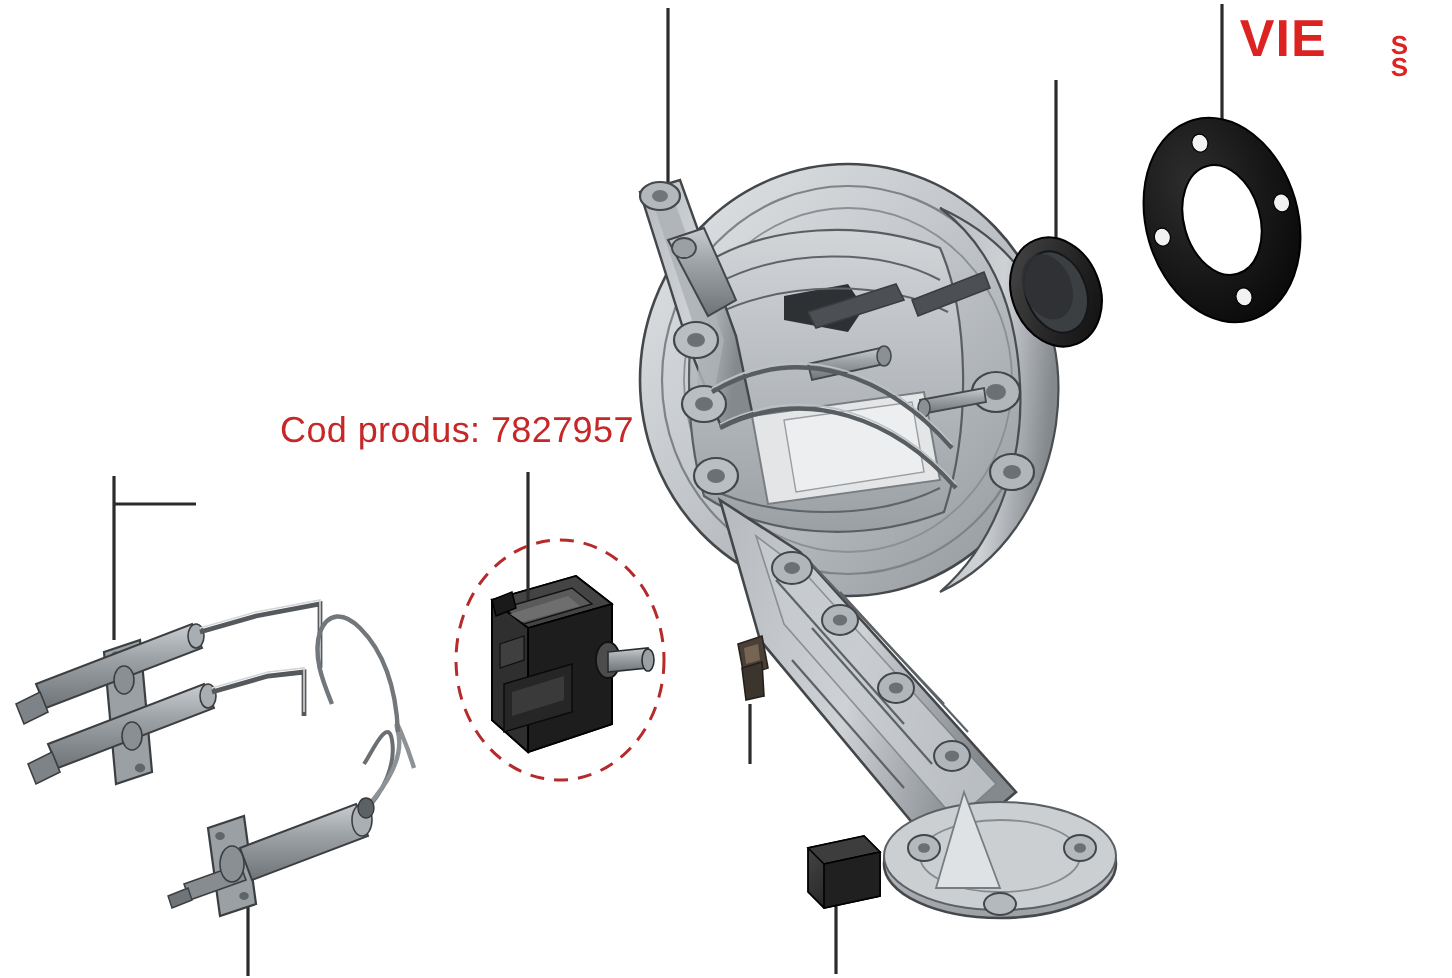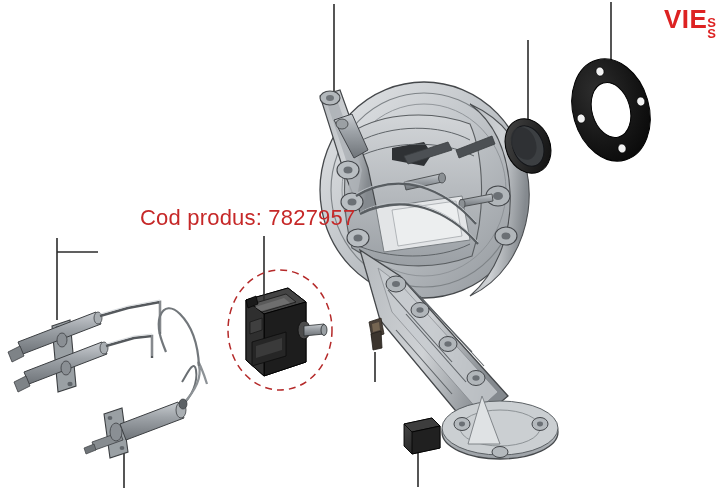--- a/index.html
+++ b/index.html
@@ -19,25 +19,26 @@
   }
   #diagram-svg {
     position: absolute;
     left: 0;
     top: 0;
     width: 726px;
     height: 489px;
   }
   .brand-wrap {
     position: absolute;
-    right: 10px;
+    right: 22px;
     top: 6px;
     display: flex;
     align-items: baseline;
     line-height: 1;
+    gap: 32px;
   }
   .brand-text {
     font-family: "Liberation Sans", sans-serif;
     font-weight: bold;
     font-size: 26px;
     letter-spacing: 0.5px;
     color: #dd2222;
     white-space: nowrap;
   }
   .brand-ss {
@@ -49,21 +50,21 @@
     line-height: 0.82;
     font-weight: bold;
     color: #dd2222;
     transform: translateY(-1px);
   }
   .part-code {
     position: absolute;
     left: 140px;
     top: 205px;
     font-family: "Liberation Sans", sans-serif;
-    font-size: 22px;
+    font-size: 18px;
     color: #c62828;
     white-space: nowrap;
     letter-spacing: 0.2px;
   }
 </style>
 </head>
 <body>
 
 <div id="page">
 

